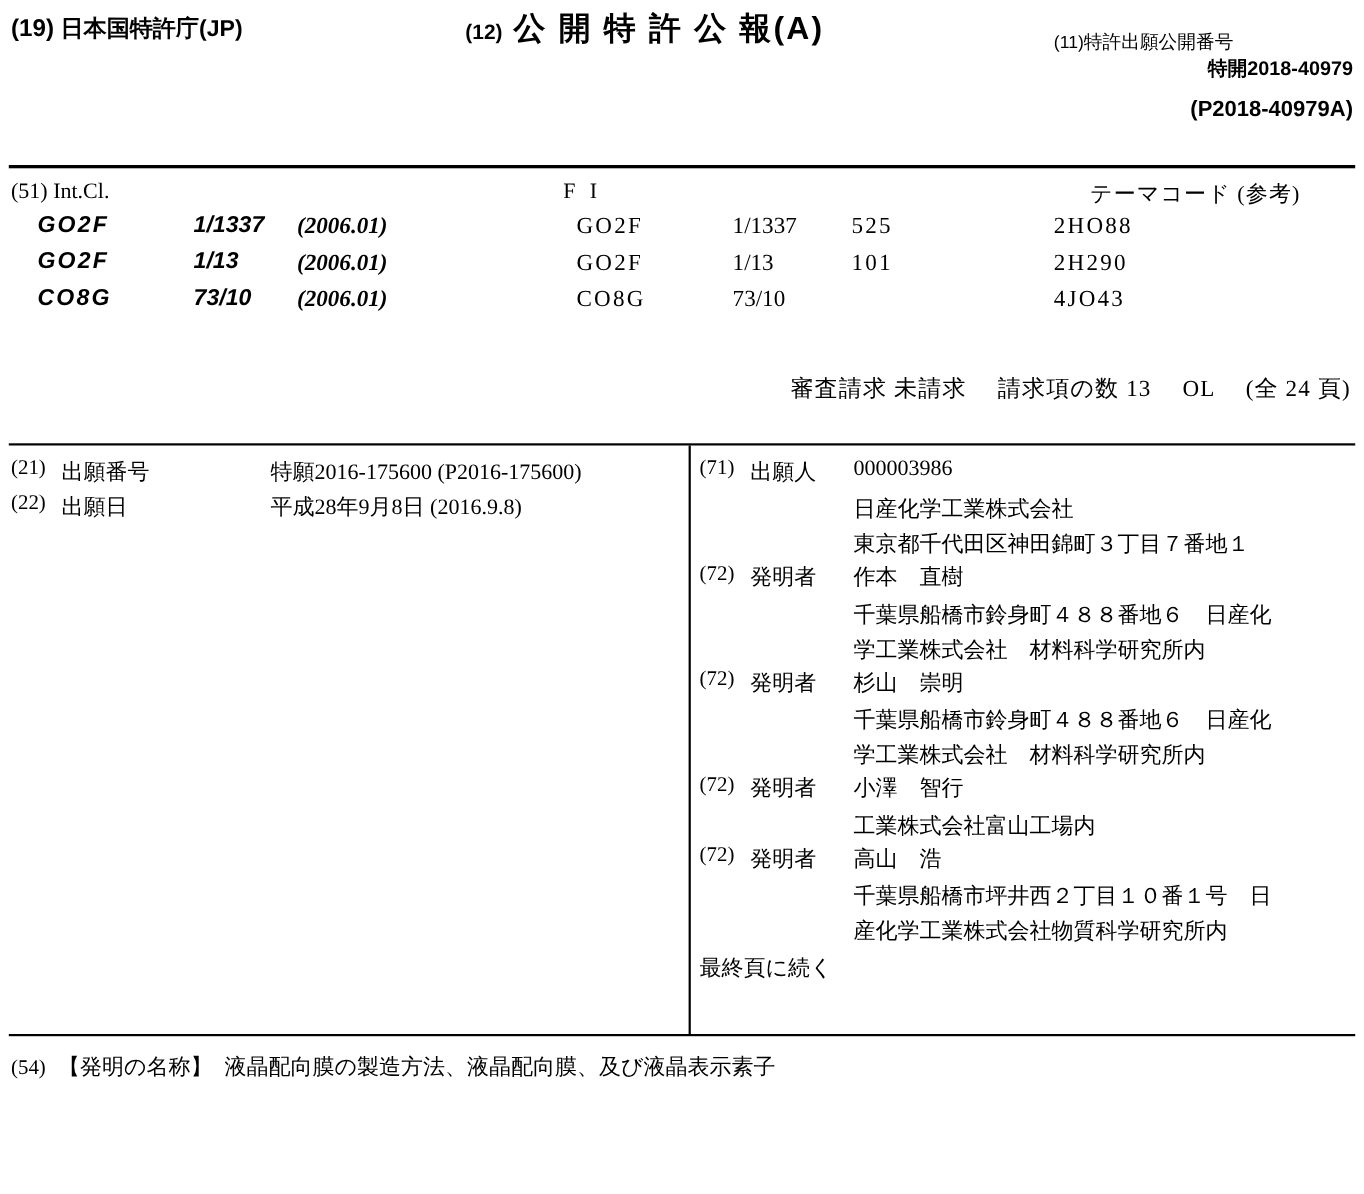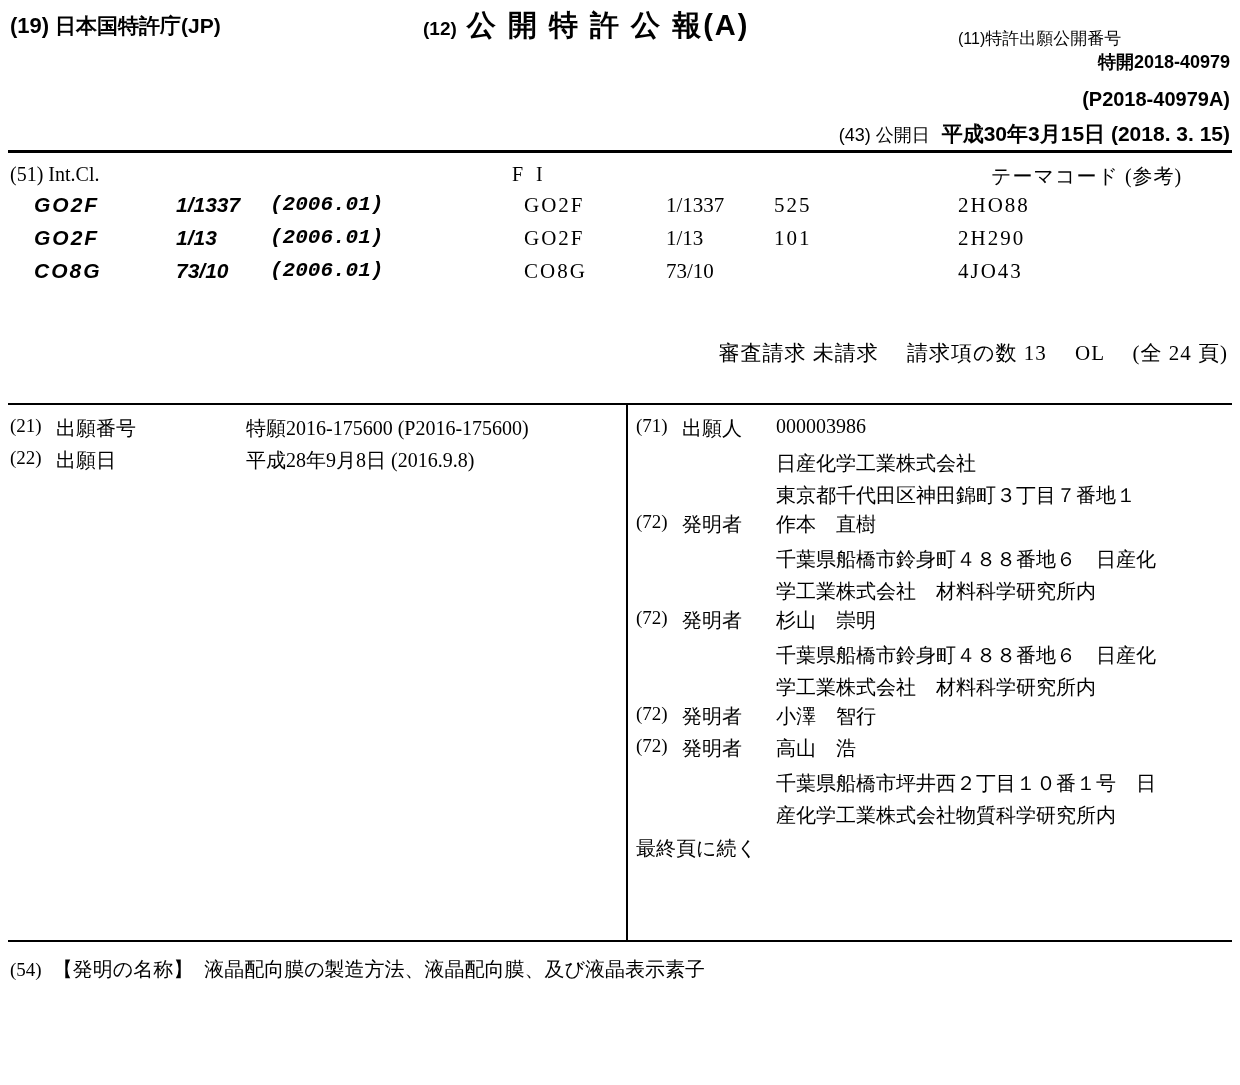--- a/index.html
+++ b/index.html
@@ -153,21 +153,21 @@
     left: 168px;
     font-weight: bold;
     font-style: italic;
     font-family: "Liberation Sans", sans-serif;
   }
   .ipc-row .c-ver {
     position: absolute;
     left: 262px;
     font-weight: bold;
     font-style: italic;
-    font-family: Liberation Mono, monospace;
+    font-family: Liberation Serif, serif;
   }
   .ipc-row .f-sym {
     position: absolute;
     left: 516px;
     letter-spacing: 2px;
   }
   .ipc-row .f-grp {
     position: absolute;
     left: 658px;
   }
@@ -295,23 +295,20 @@
     </div>
     <div class="hdr-title">
       <span class="par">(12)</span>
       <span>公 開 特 許 公 報(A)</span>
     </div>
     <div class="hdr-pubno-label">
       <span class="par">(11)</span><span>特許出願公開番号</span>
     </div>
     <div class="hdr-bignum">特開2018-40979</div>
     <div class="hdr-pnum">(P2018-40979A)</div>
-    <div class="hdr-pubdate">
-      <span class="lbl">(43) 公開日</span><span class="val">平成30年3月15日 (2018. 3. 15)</span>
-    </div>
   </div>
 
   <div class="rule-thick"></div>
 
   <div class="ipc-section">
     <div class="ipc-label">(51) Int.Cl.</div>
     <div class="fi-label">F I</div>
     <div class="theme-label">テーマコード (参考)</div>
 
     <div class="ipc-rows">
@@ -394,20 +391,21 @@
         <span class="val">杉山　崇明</span>
       </div>
       <div class="rc-line">千葉県船橋市鈴身町４８８番地６　日産化</div>
       <div class="rc-line">学工業株式会社　材料科学研究所内</div>
 
       <div class="rc-row">
         <span class="tag">(72)</span>
         <span class="name">発明者</span>
         <span class="val">小澤　智行</span>
       </div>
+      <div class="rc-line">工業株式会社富山工場内</div>
 
       <div class="rc-row">
         <span class="tag">(72)</span>
         <span class="name">発明者</span>
         <span class="val">高山　浩</span>
       </div>
       <div class="rc-line">千葉県船橋市坪井西２丁目１０番１号　日</div>
       <div class="rc-line">産化学工業株式会社物質科学研究所内</div>
 
       <div class="rc-cont">最終頁に続く</div>

